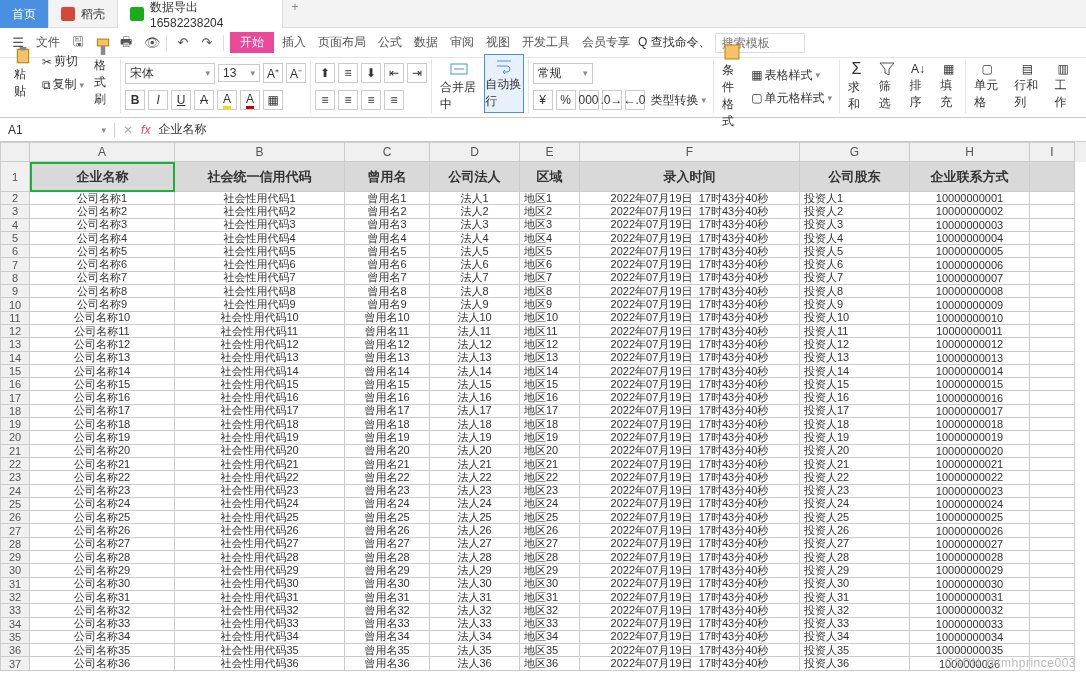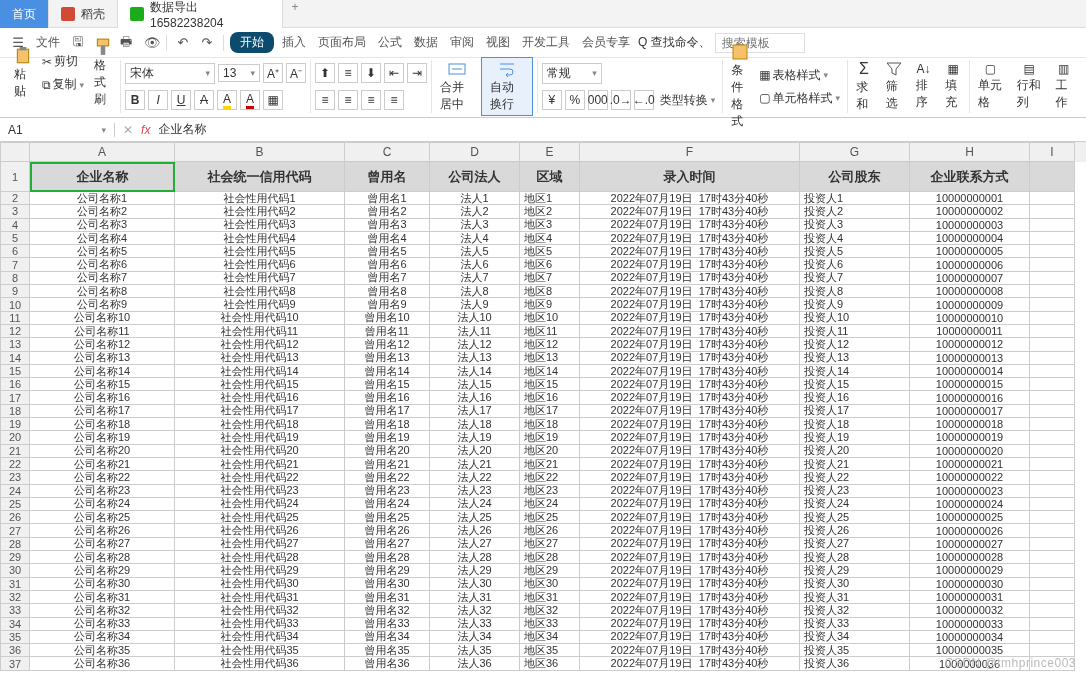--- a/index.html
+++ b/index.html
@@ -9,21 +9,21 @@
 .tab.home{background:#4a90e2;color:#fff;font-weight:500}
 .tab.home span{color:#fff}
 .tab .ic{width:14px;height:14px;display:inline-block}
 .ic-d{background:#d34836;border-radius:2px}
 .ic-s{background:#1aad19;border-radius:2px}
 .addtab{width:24px;text-align:center;color:#888;cursor:pointer}
 .menubar{height:30px;display:flex;align-items:center;padding:0 8px;gap:4px;border-bottom:1px solid #e5e5e5}
 .menubar .mi{padding:4px 4px;cursor:pointer;color:#555}
 .menubar .mi.icon{width:20px;text-align:center;font-size:13px}
 .menubar .sep{width:1px;height:16px;background:#ddd;margin:0 2px}
-.menubar .pill{background:#0c4a6e;color:#fff;border-radius:8px;padding:2px 10px}
+.menubar .pill{background:#ec4899;color:#fff;border-radius:0;padding:2px 10px}
 .menubar .search{display:flex;align-items:center;gap:4px;color:#aaa}
 .menubar input{border:1px solid #ddd;padding:2px 6px;width:90px;color:#ec4899}
 .ribbon{height:60px;display:flex;padding:2px 6px 4px;border-bottom:1px solid #ccc}
 .rgroup{display:flex;flex-direction:column;justify-content:space-between;padding:0 4px;border-right:1px solid #e5e5e5}
 .rgroup:last-child{border-right:none}
 .rrow{display:flex;align-items:center;gap:3px;height:26px}
 .rbtn{display:flex;align-items:center;gap:2px;padding:2px 3px;cursor:pointer;color:#555;white-space:nowrap}
 .biglabel{display:flex;flex-direction:column;align-items:center;gap:1px;cursor:pointer;color:#555;padding:0 4px}
 .biglabel .ic{width:18px;height:18px}
 .sel{border:1px solid #ccc;padding:1px 4px;background:#fff;display:flex;align-items:center;justify-content:space-between;cursor:pointer}
@@ -175,31 +175,31 @@
       <div class="tog">⇥</div>
     </div>
     <div class="rrow">
       <div class="tog">≡</div>
       <div class="tog">≡</div>
       <div class="tog">≡</div>
       <div class="tog">≡</div>
     </div>
   </div>
   <div class="rgroup">
-    <div class="rrow" style="height:100%;align-items:center">
+    <div class="rrow" style="height:100%;align-items:flex-end">
       <div class="biglabel">
           <span class="ic">
             <svg viewBox="0 0 18 18">
               <rect x="1" y="4" width="16" height="10" fill="none" stroke="#4a90e2"></rect>
               <path d="M4 9h10" stroke="#4a90e2"></path>
             </svg>
           </span>
           <span>合并居中</span>
         </div>
-      <div class="biglabel on" style="background:#e8f0fc;border:1px solid #4a90e2;padding:2px 8px">
+      <div class="biglabel on" style="background:#e8f0fc;border:1px solid #4a90e2;padding:2px 0">
           <span class="ic">
             <svg viewBox="0 0 18 18">
               <path d="M2 4h14M2 9h10a3 3 0 010 6H8m0 0l2-2m-2 2l2 2" fill="none" stroke="#4a90e2"></path>
             </svg>
           </span>
           <span>自动换行</span>
         </div>
     </div>
   </div>
   <div class="rgroup">

